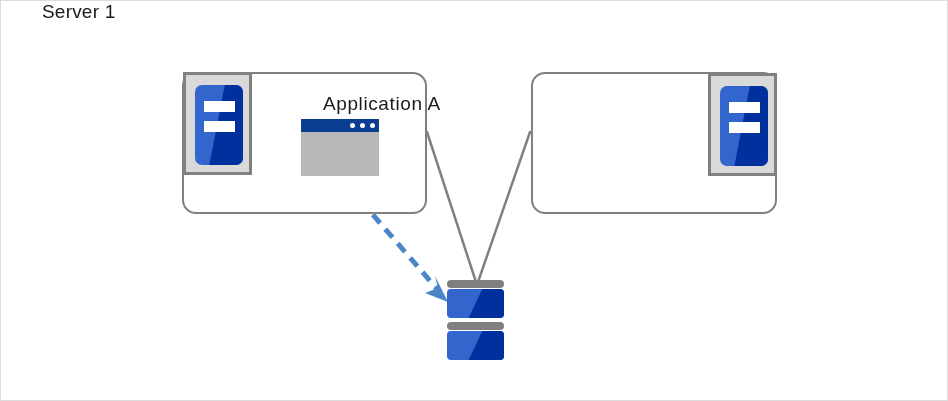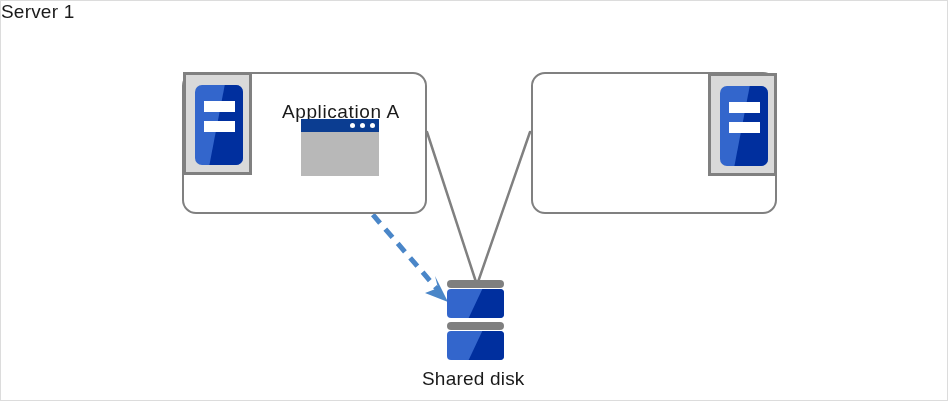--- a/index.html
+++ b/index.html
@@ -26,23 +26,24 @@
     width: 948px;
     height: 401px;
   }
   
   .label {
     position: absolute;
     font-size: 19px;
     color: #1a1a1a;
     white-space: nowrap;
     letter-spacing: 0.2px;
+    margin-left: 41px;
   }
   #server2-title { left: 573px; top: 42px; }
-  #app-title     { left: 281px; top: 100px; letter-spacing: 0.6px; }
+  #app-title     { left: 281px; top: 92px; letter-spacing: 0.6px; }
   #disk-title    { left: 421px; top: 367px; }
 
   
   .server-card {
     position: absolute;
     border: 2.5px solid #808080;
     border-radius: 14px;
     background: #ffffff;
     box-sizing: border-box;
   }
@@ -212,15 +213,14 @@
     <div class="platter-cap cap1"></div>
     <div class="platter-body body1">
       <div class="shade"></div>
     </div>
     <div class="platter-cap cap2"></div>
     <div class="platter-body body2">
       <div class="shade"></div>
     </div>
   </div>
 
-  <div class="label" id="disk-title">Shared disk</div>
 
 </div>
 
 </body></html>

